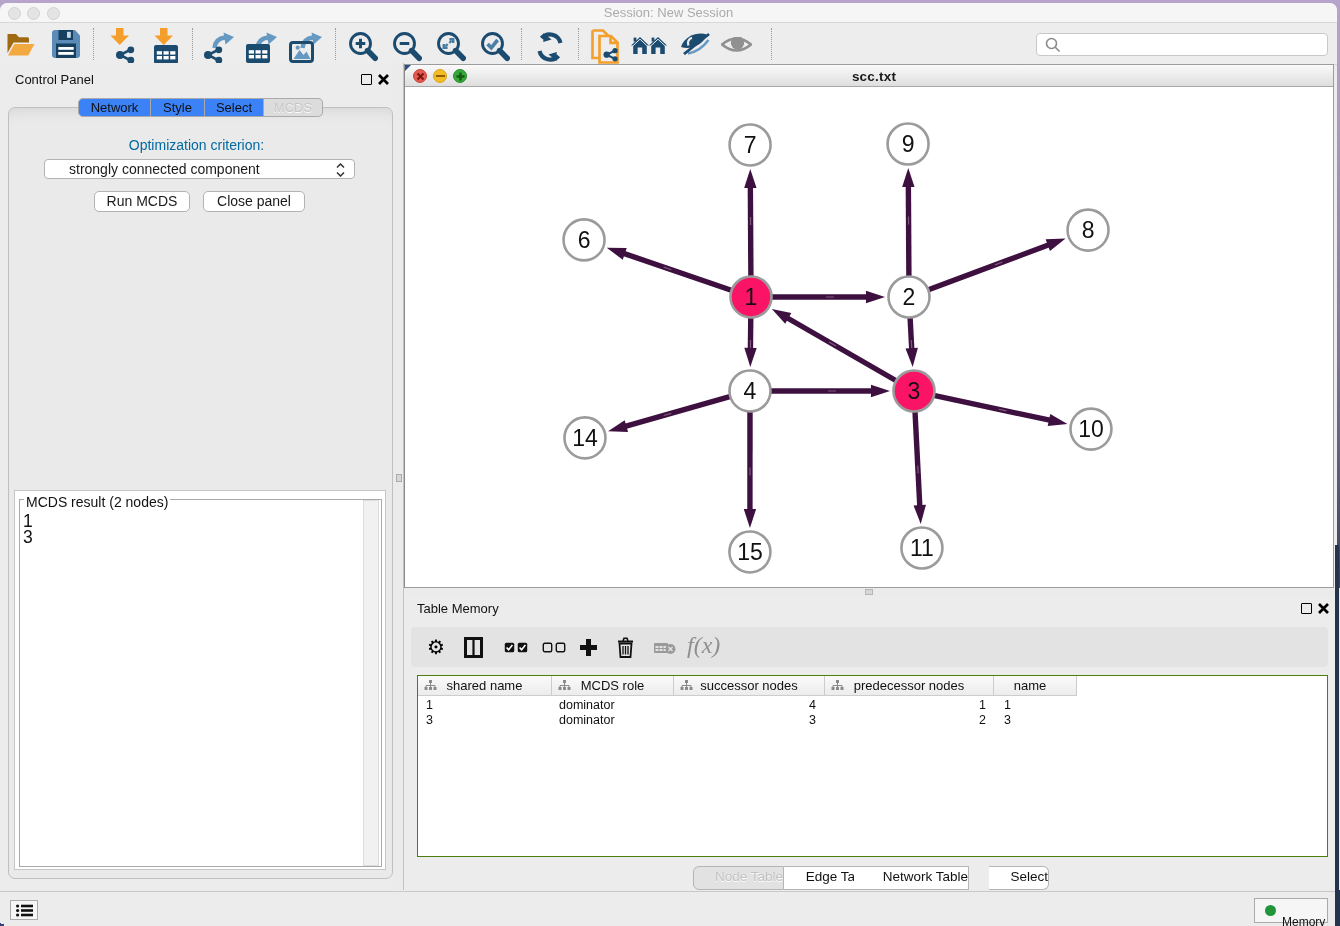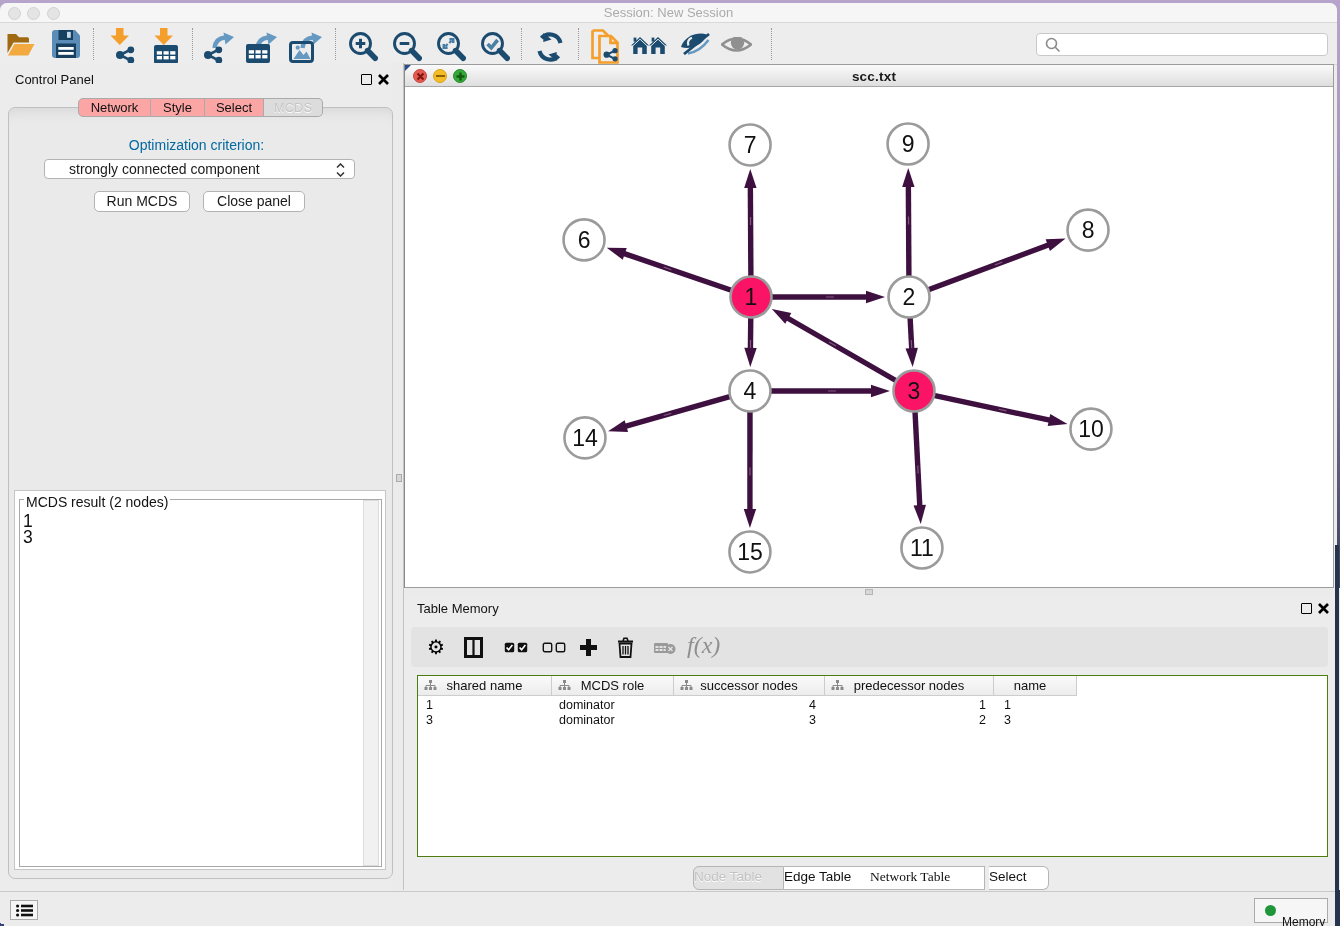--- a/index.html
+++ b/index.html
@@ -11,21 +11,21 @@
 #titlebar .dot{position:absolute;top:3.5px;width:13px;height:13px;border-radius:50%;background:#e4e4e4;border:1px solid #d2d2d2;}
 #wtitle{position:absolute;top:2px;left:0;width:100%;text-align:center;font-size:13px;color:#ababab;}
 #toolbar{position:absolute;left:0;top:20px;width:100%;height:42px;background:#ededed;border-bottom:1px solid #d6d6d6;}
 .sep{position:absolute;top:5px;height:32px;width:0;border-left:1px dotted #9a9a9a;}
 .tbi{position:absolute;top:4px;}
 #searchbox{position:absolute;left:1036px;top:10px;width:292px;height:23px;background:#fff;border:1px solid #c9c9c9;border-radius:4px;}
 
 #cpanel{position:absolute;left:0;top:60px;width:393px;height:825px;background:#ececec;}
 #cptitle{position:absolute;left:15px;top:9px;font-size:13px;color:#111;}
 .fltbtn{position:absolute;top:11px;width:11px;height:11px;border:1.6px solid #000;border-radius:1px;}
-.tab{position:absolute;top:35px;height:19px;background:#fca5a5;border:1px solid #aaa;border-left:none;font-size:13px;color:#111;text-align:center;line-height:18px;}
+.tab{position:absolute;top:35px;height:19px;background:#3b82f6;border:1px solid #aaa;border-left:none;font-size:13px;color:#111;text-align:center;line-height:18px;}
 #tabpane{position:absolute;left:8px;top:44px;width:385px;height:772px;background:#eaeaea;border:1px solid #c0c0c0;border-radius:7px;box-shadow:inset 0 14px 12px -10px #d8d8d8;}
 #optlabel{position:absolute;left:0;top:74px;width:100%;text-align:center;font-size:14px;color:#0369a1;}
 #dropdown{position:absolute;left:44px;top:96px;width:311px;height:20px;background:#fff;border:1px solid #b3b3b3;border-radius:4px;font-size:14px;color:#1a1a1a;line-height:18px;padding-left:24px;}
 .btn{position:absolute;top:128px;height:21px;background:#fff;border:1px solid #b3b3b3;border-radius:5px;font-size:14px;color:#1a1a1a;text-align:center;line-height:19px;}
 #fieldset{position:absolute;left:14px;top:427px;width:372px;height:380px;border:1px solid #c6c6c6;background:#fff;}
 #fsborder{position:absolute;left:4px;top:8px;width:363px;height:368px;border:1px solid #a9a9a9;}
 #fslegend{position:absolute;left:9px;top:4px;background:#fff;font-size:14px;color:#111;padding:0 2px;line-height:15px;}
 #fstext{position:absolute;left:8px;top:21.5px;font-size:17.5px;color:#111;line-height:16.5px;}
 #fsscroll{position:absolute;right:6px;top:9px;width:16px;height:366px;background:#f1f1f1;border:1px solid #dcdcdc;}
 
@@ -38,21 +38,21 @@
 .tl{position:absolute;top:4px;width:14px;height:14px;border-radius:50%;}
 
 #hdiv{position:absolute;left:404px;top:585px;width:936px;height:9px;background:#ebebeb;}
 
 #tpanel{position:absolute;left:404px;top:594px;width:936px;height:293px;background:#ececec;}
 #tptitle{position:absolute;left:13px;top:4px;font-size:13px;color:#111;}
 #ttoolbar{position:absolute;left:7px;top:30px;width:917px;height:40px;background:#e3e3e3;border-radius:4px;}
 #tablebox{position:absolute;left:13px;top:78px;width:911px;height:182px;background:#fff;border:1px solid #4d7c0f;}
 .th{position:absolute;top:0;height:19px;border-right:1px solid #cccccc;font-size:13px;color:#111;text-align:center;line-height:19px;}
 .td{position:absolute;font-size:12.5px;color:#111;height:15px;line-height:15px;}
-.btab{position:absolute;top:269px;height:24px;background:#fff;border:1px solid #b5b5b5;border-left:none;font-size:13.5px;color:#111;text-align:left;line-height:19px;}
+.btab{position:absolute;top:269px;height:24px;background:#fff;border:1px solid #b5b5b5;border-left:none;font-size:13.5px;color:#111;text-align:right;line-height:19px;}
 
 #statusbar{position:absolute;left:0;top:888px;width:100%;height:35px;background:#ececec;border-top:1px solid #c9c9c9;}
 #memback{position:absolute;left:1254px;top:6px;width:74px;height:25px;background:#f6f6f6;border:1px solid #ababab;font-size:12px;color:#111;}
 #listbtn{position:absolute;left:10px;top:8px;width:28px;height:20px;background:#f6f6f6;border:1px solid #ababab;}
 </style>
 </head>
 <body>
 <div id="win">
   <div id="titlebar">
     <div class="dot" style="left:8px"></div>
@@ -432,21 +432,21 @@
 <div class="td" style="left:586px;top:22px;">1</div>
 <div class="td" style="left:8px;top:37px;">3</div>
 <div class="td" style="left:141px;top:37px;">dominator</div>
 <div class="td" style="left:256px;top:37px;width:142px;text-align:right;">3</div>
 <div class="td" style="left:407px;top:37px;width:161px;text-align:right;">2</div>
 <div class="td" style="left:586px;top:37px;">3</div>
 
     </div>
     <div class="btab" style="left:289px;width:91px;border-left:1px solid #b5b5b5;border-radius:6px 0 0 6px;background:#e2e2e2;color:#c2c2c2;text-shadow:0 1px 0 #fff;">Node Table</div>
     <div class="btab" style="left:380px;width:90px;">Edge Table</div>
-    <div class="btab" style="left:466px;width:115px;font-family:Liberation Serif, serif;">Network Table</div>
+    <div class="btab" style="left:450px;width:115px;">Network Table</div>
     <div class="btab" style="left:585px;width:60px;border-radius:0 6px 6px 0;">Select</div>
   </div>
   <div id="statusbar">
     <div id="listbtn">
       <svg class="abs" style="left:5px;top:3px" width="17" height="13" viewBox="0 0 17 13">
           <g fill="#111">
             <circle cx="1.6" cy="2" r="1.6"></circle>
             <circle cx="1.6" cy="6.5" r="1.6"></circle>
             <circle cx="1.6" cy="11" r="1.6"></circle>
             <rect x="5" y="0.7" width="12" height="2.6"></rect>

